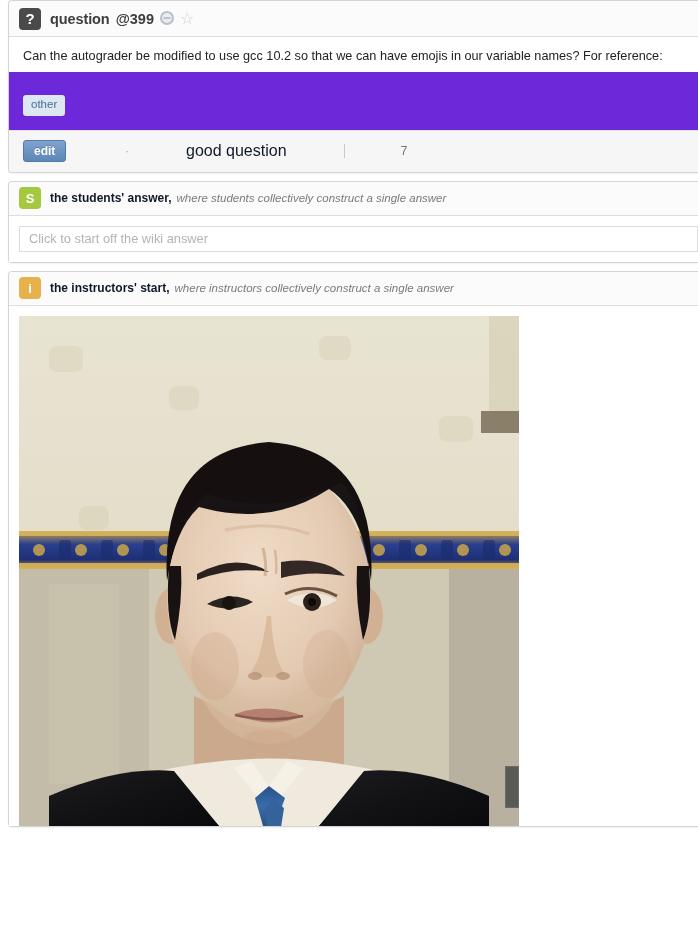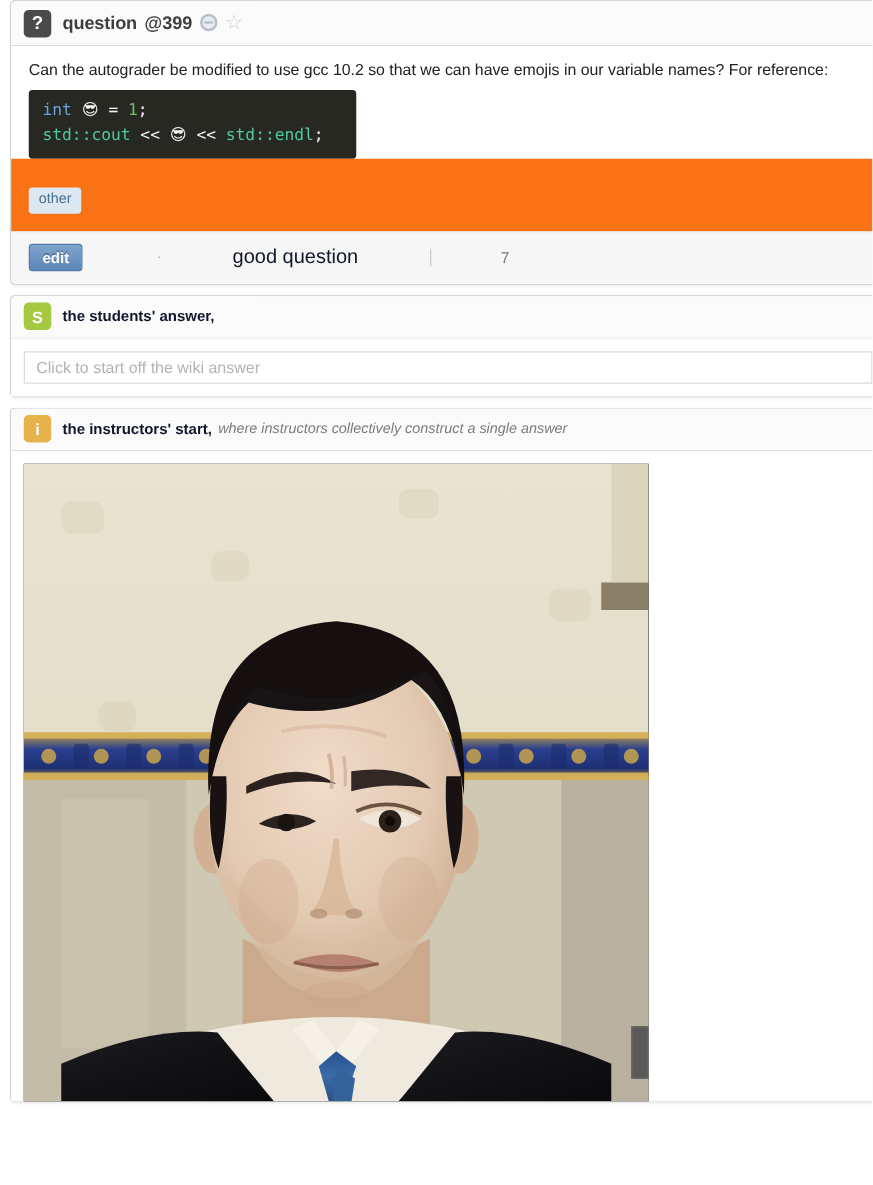--- a/index.html
+++ b/index.html
@@ -129,21 +129,21 @@
   .codeblock .ln { white-space: pre; }
   .tok-kw   { color: #66a3e0; }
   .tok-ns   { color: #4ec9a0; }
   .tok-op   { color: #f2f2f2; }
   .tok-num  { color: #6fbf6f; }
   .tok-emo  { font-family: "DejaVu Sans", sans-serif; font-size: 13px; }
 
   
   .tag-row {
     padding: 22px 14px 14px 14px;
-    background: #f97316;
+    background: #6d28d9;
   }
   .tag {
     display: inline-block;
     background: #dce7f1;
     color: #4a6f91;
     font-size: 11.5px;
     padding: 4px 8px 5px 8px;
     border-radius: 3px;
     line-height: 1;
   }
@@ -282,24 +282,20 @@
         <span class="q-kind">question</span>
         <span class="q-num">@399</span>
         <span class="icon-eye"></span>
         <span class="icon-star">☆</span>
       </div>
     </div>
 
     <div class="q-body">
       <p class="q-text">Can the autograder be modified to use gcc 10.2 so that we can have emojis in our variable names? For reference:</p>
 
-      <div class="codeblock">
-        <div class="ln"><span class="tok-kw">int</span><span class="tok-op"> </span><span class="tok-emo">😎</span><span class="tok-op"> = </span><span class="tok-num">1</span><span class="tok-op">;</span></div>
-        <div class="ln"><span class="tok-ns">std::cout</span><span class="tok-op"> &lt;&lt; </span><span class="tok-emo">😎</span><span class="tok-op"> &lt;&lt; </span><span class="tok-ns">std::endl</span><span class="tok-op">;</span></div>
-      </div>
     </div>
 
     <div class="tag-row">
       <span class="tag">other</span>
     </div>
 
     <div class="action-bar">
       <span class="btn-edit">edit</span>
       <span class="dot-sep">·</span>
       <a class="link-good" href="#">good question</a>
@@ -307,20 +303,21 @@
       <span class="good-count">7</span>
     </div>
   </div>
 
   <div class="spacer-8"></div>
 
   <div class="card">
     <div class="ans-header">
       <div class="badge badge-s">S</div>
       <span class="ans-title">the students' answer,</span>
+      <span class="ans-sub">where students collectively construct a single answer</span>
     </div>
     <div class="ans-body">
       <div class="wiki-input">Click to start off the wiki answer</div>
     </div>
   </div>
 
   <div class="spacer-8"></div>
 
   <div class="card">
     <div class="ans-header">

